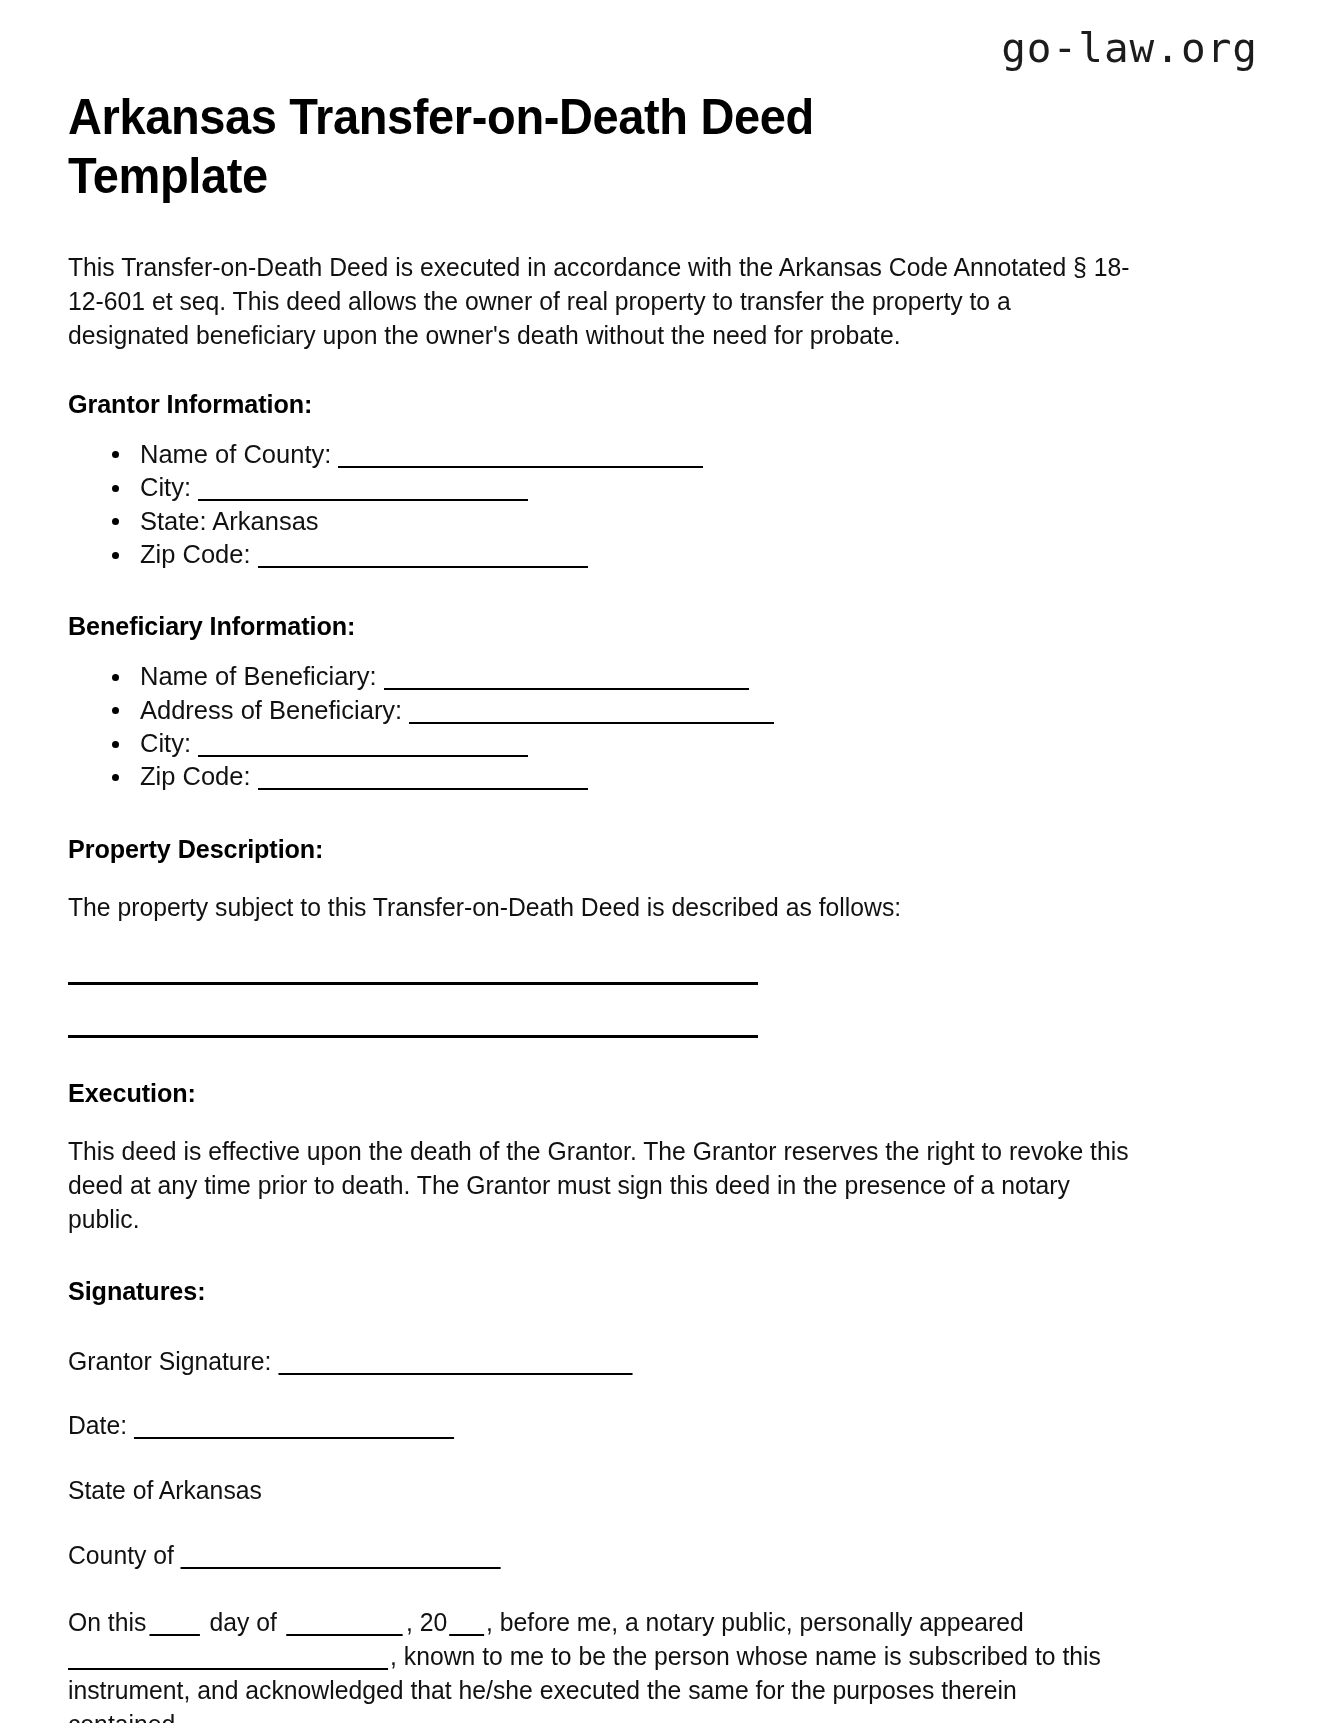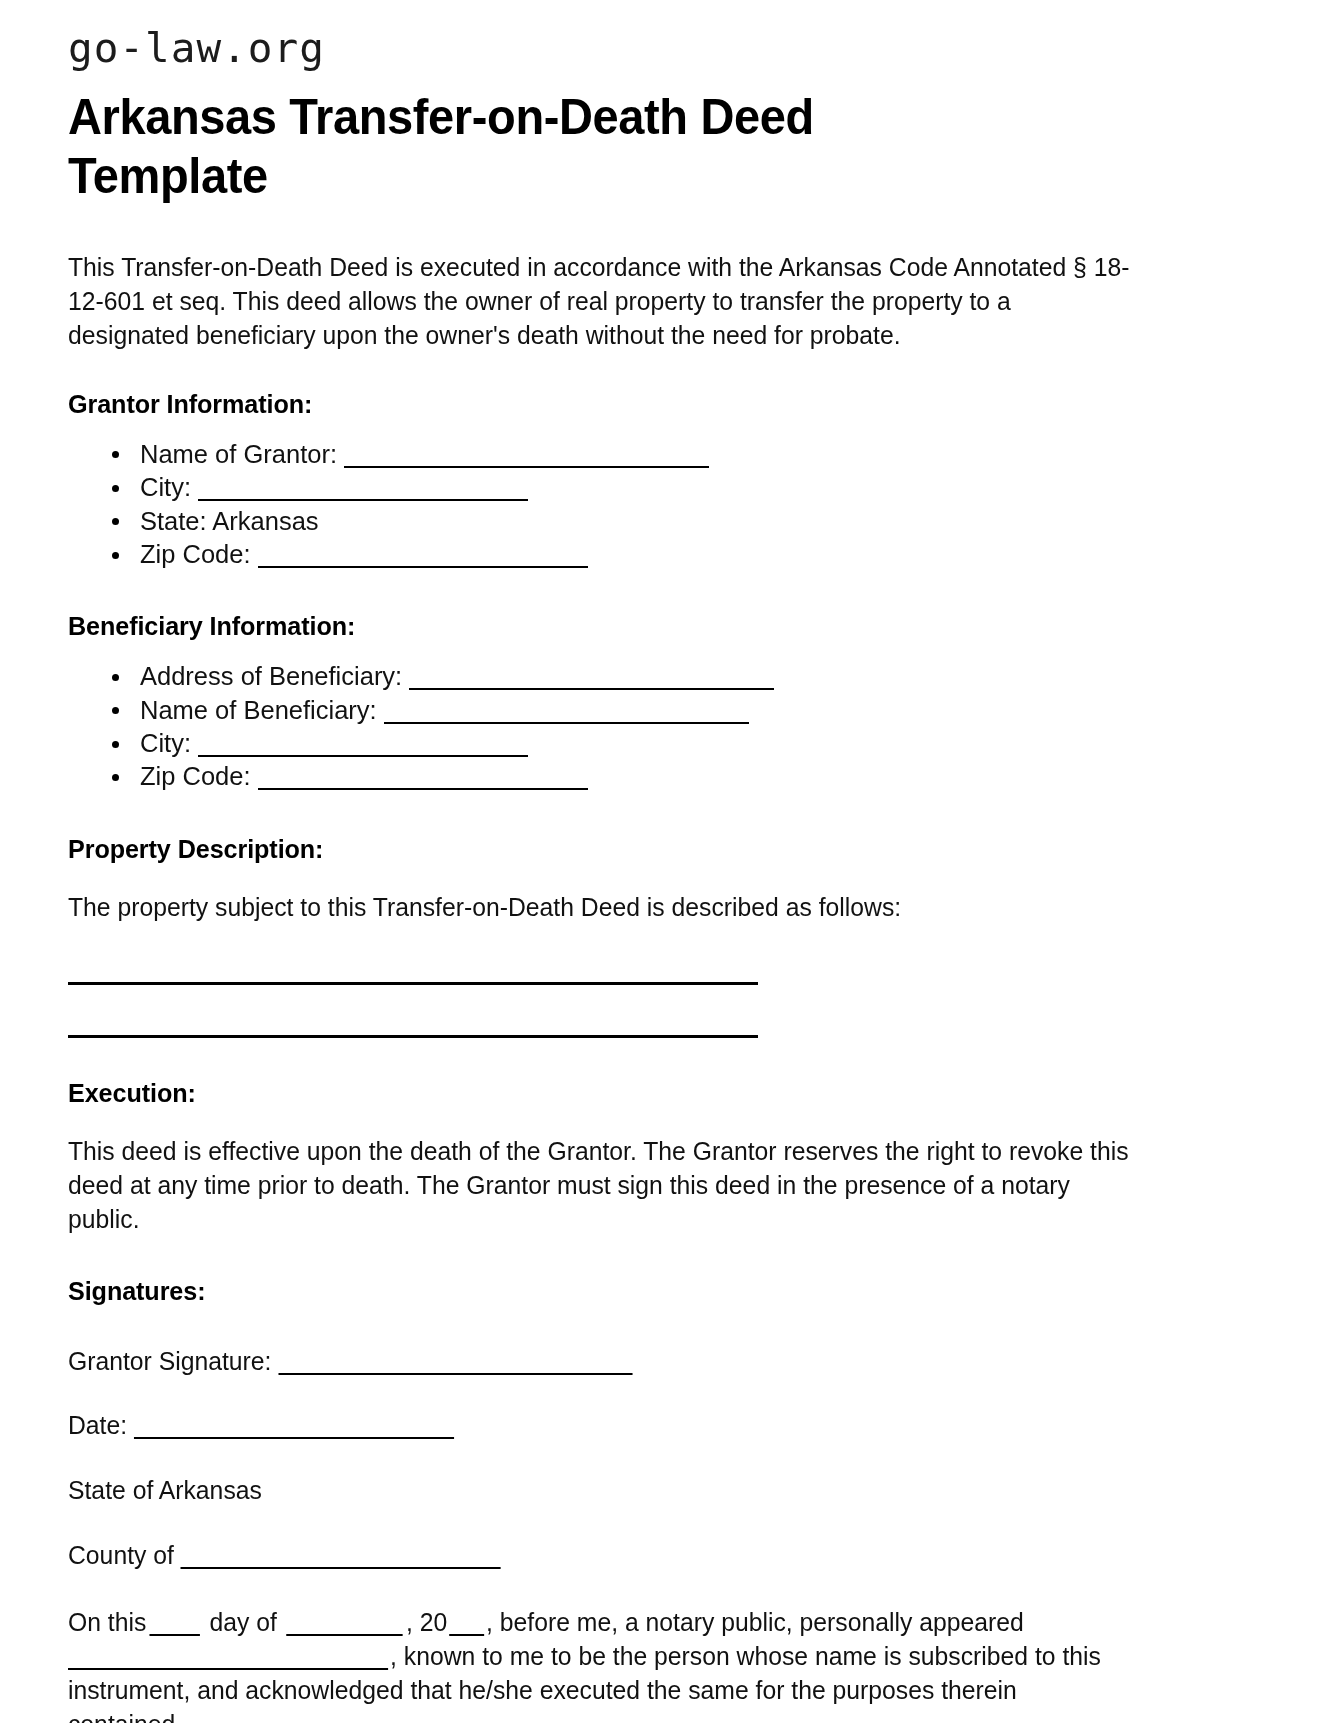--- a/index.html
+++ b/index.html
@@ -21,20 +21,21 @@
     background: #ffffff;
     box-sizing: border-box;
     padding: 0 68px 0 68px;
   }
 
   
   .brand-row {
     height: 96px;
     display: flex;
     align-items: center;
+    justify-content: flex-end;
     padding-right: 5px;
     box-sizing: border-box;
   }
   .brand {
     font-family: "DejaVu Sans Mono", "Liberation Mono", monospace;
     font-size: 41px;
     letter-spacing: 1px;
     color: #1c1c1c;
     line-height: 1;
     white-space: nowrap;
@@ -166,45 +167,45 @@
   </div>
 
   <h1 class="doc-title">Arkansas Transfer-on-Death Deed Template</h1>
 
   <p class="para intro">This Transfer-on-Death Deed is executed in accordance with the Arkansas Code Annotated § 18-12-601 et seq. This deed allows the owner of real property to transfer the property to a designated beneficiary upon the owner's death without the need for probate.</p>
 
   <div class="heading h-grantor">Grantor Information:</div>
   <ul class="fields">
     <li>
       <span class="dot"></span>
-      <span>Name of Grantor:</span><span class="blank b-xl"></span>
+      <span>Name of County:</span><span class="blank b-xl"></span>
     </li>
     <li>
       <span class="dot"></span>
       <span>City:</span><span class="blank b-lg"></span>
     </li>
     <li>
       <span class="dot"></span>
       <span>State: Arkansas</span>
     </li>
     <li>
       <span class="dot"></span>
       <span>Zip Code:</span><span class="blank b-lg"></span>
     </li>
   </ul>
 
   <div class="heading h-benef">Beneficiary Information:</div>
   <ul class="fields">
     <li>
       <span class="dot"></span>
+      <span>Name of Beneficiary:</span><span class="blank b-xl"></span>
+    </li>
+    <li>
+      <span class="dot"></span>
       <span>Address of Beneficiary:</span><span class="blank b-xl"></span>
-    </li>
-    <li>
-      <span class="dot"></span>
-      <span>Name of Beneficiary:</span><span class="blank b-xl"></span>
     </li>
     <li>
       <span class="dot"></span>
       <span>City:</span><span class="blank b-lg"></span>
     </li>
     <li>
       <span class="dot"></span>
       <span>Zip Code:</span><span class="blank b-lg"></span>
     </li>
   </ul>

